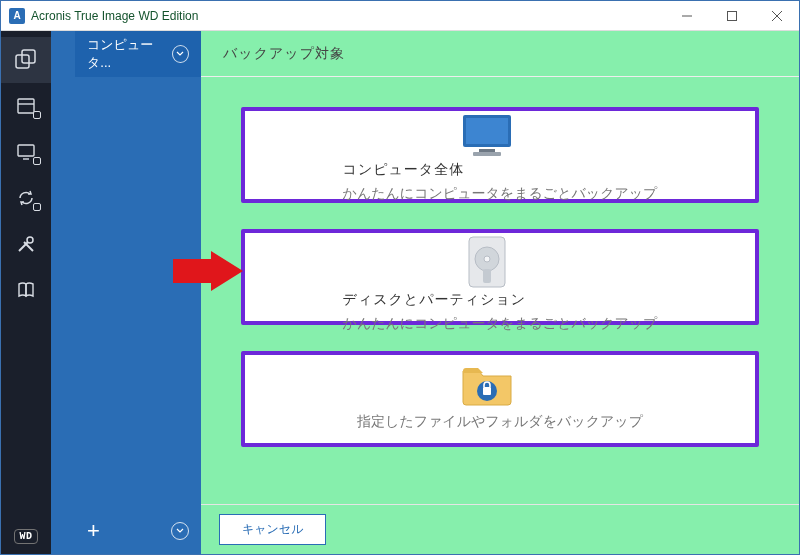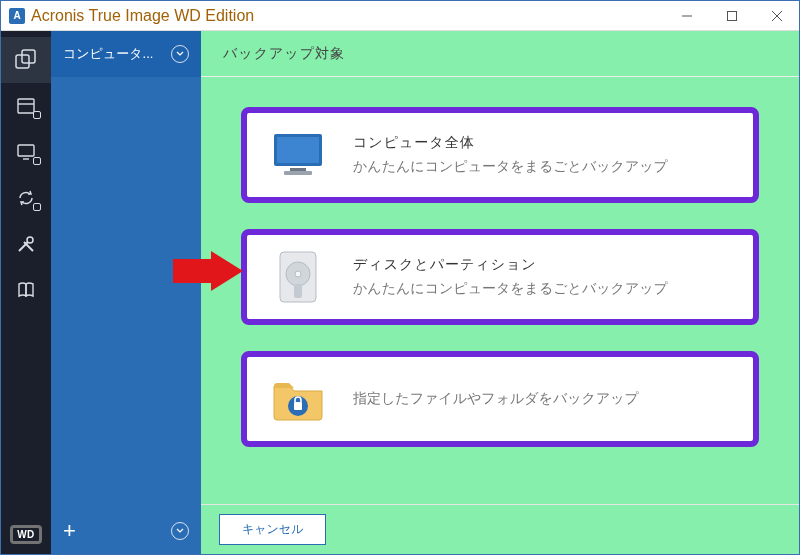--- a/index.html
+++ b/index.html
@@ -1,42 +1,42 @@
 <!DOCTYPE html>
 <html><head>
 <meta charset="utf-8">
 <style>
   * { box-sizing: border-box; margin: 0; padding: 0; font-family: "Meiryo", "Yu Gothic", sans-serif; }
   html, body { width: 800px; height: 555px; overflow: hidden; }
   .window { width: 800px; height: 555px; border: 1px solid #3a70b0; display: flex; flex-direction: column; background: #fff; }
   .titlebar { height: 30px; background: #fff; display: flex; align-items: center; padding: 0 0 0 8px; border-bottom: 1px solid #ddd; }
   .titlebar-icon { width: 16px; height: 16px; background: #2a6db5; color:#fff; font-size:10px; font-weight:bold; display:flex; align-items:center; justify-content:center; border-radius:2px; margin-right:6px; }
-  .titlebar-text { font-size: 16px; color: #a16207; flex: 1; }
+  .titlebar-text { font-size: 12px; color: #14532d; flex: 1; }
   .win-controls { display: flex; height: 100%; }
   .win-btn { width: 45px; display: flex; align-items: center; justify-content: center; font-size: 14px; color:#555; cursor:pointer; }
   .body { flex:1; display:flex; min-height:0; }
   .sidebar { width: 50px; background: #1a1f2b; display:flex; flex-direction:column; align-items:center; padding-top:6px; }
   .side-item { width:50px; height:46px; display:flex; align-items:center; justify-content:center; position:relative; cursor:pointer; }
   .side-item.selected { background:#2d3442; }
   .side-icon { color:#d9dde4; }
   .side-badge { position:absolute; right:10px; bottom:10px; width:8px; height:8px; background:#1a1f2b; border:1px solid #d9dde4; border-radius:2px; }
   .side-spacer { flex:1; }
-  .wd-logo { color:#fff; font-size:10px; font-weight:bold; border:3px solid #737373; border-radius:4px; padding:1px 4px; margin-bottom:10px; letter-spacing:0.5px; }
-
-  .panel-left { width:150px; background:#2a6db5; display:flex; flex-direction:column; }
+  .wd-logo { color:#fff; font-size:10px; font-weight:bold; border:1px solid #737373; border-radius:4px; padding:1px 4px; margin-bottom:10px; letter-spacing:0.5px;font-family:Liberation Mono, monospace; }
+
+  .panel-left { width:150px; background:#2a6db5; display:flex; flex-direction:column;padding-left:24px; }
   .panel-left-top { height:46px; display:flex; align-items:center; padding:0 12px; color:#fff; font-size:13px; background:#1e62ad; }
   .panel-left-top .chev { margin-left:auto; }
   .panel-left-bottom { height:46px; display:flex; align-items:center; padding:0 12px; color:#fff; margin-top:auto; }
   .plus { font-size:22px; font-weight:300; color:#fff; }
   .chev-circle { width:18px; height:18px; border:1px solid rgba(255,255,255,0.8); border-radius:50%; display:flex; align-items:center; justify-content:center; font-size:10px; color:#fff; margin-left:auto; }
 
   .main { flex:1; display:flex; flex-direction:column; background:#86efac; min-width:0; }
   .main-header { height:46px; display:flex; align-items:center; padding:0 22px; border-bottom:1px solid #eee; font-size:14px; color:#444; letter-spacing:1px; }
   .main-body { flex:1; padding:30px 40px 0 40px; position:relative; }
-  .option { border:6px solid #6d28d9; border-radius:8px; height:96px; margin-bottom:26px; display:flex; align-items:center; padding:0 22px; cursor:pointer; background:#fff; }
+  .option { border:4px solid #6d28d9; border-radius:2px; height:96px; margin-bottom:26px; display:flex; align-items:center; padding:0 22px; cursor:pointer; background:#fff;flex-direction:column; }
   .opt-icon { width:58px; height:58px; margin-right:26px; display:flex; align-items:center; justify-content:center; }
   .opt-title { font-size:14px; color:#333; margin-bottom:6px; letter-spacing:1px; }
   .opt-desc { font-size:14px; color:#777; }
 
   .arrow-annot { position:absolute; left:-28px; top:174px; pointer-events:none; }
 
   .footer { height:50px; border-top:1px solid #e5e5e5; display:flex; align-items:center; justify-content:flex-start; padding:0 18px; }
   .cancel-btn { border:1px solid #2a6db5; color:#2a6db5; background:#fff; font-size:12px; padding:6px 22px; cursor:pointer; }
 </style>
 </head>

